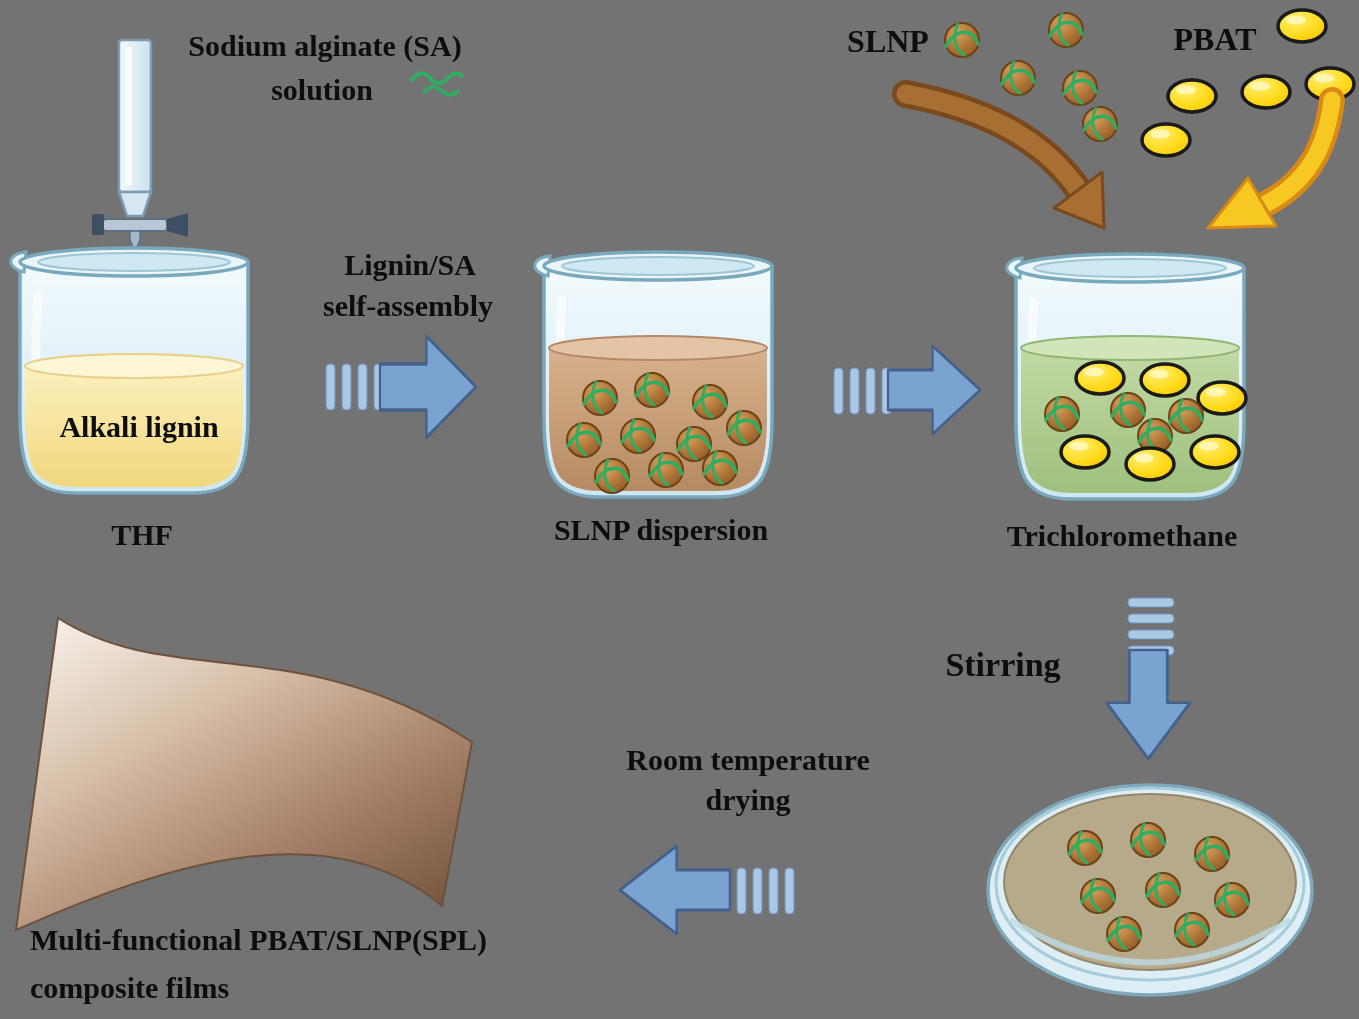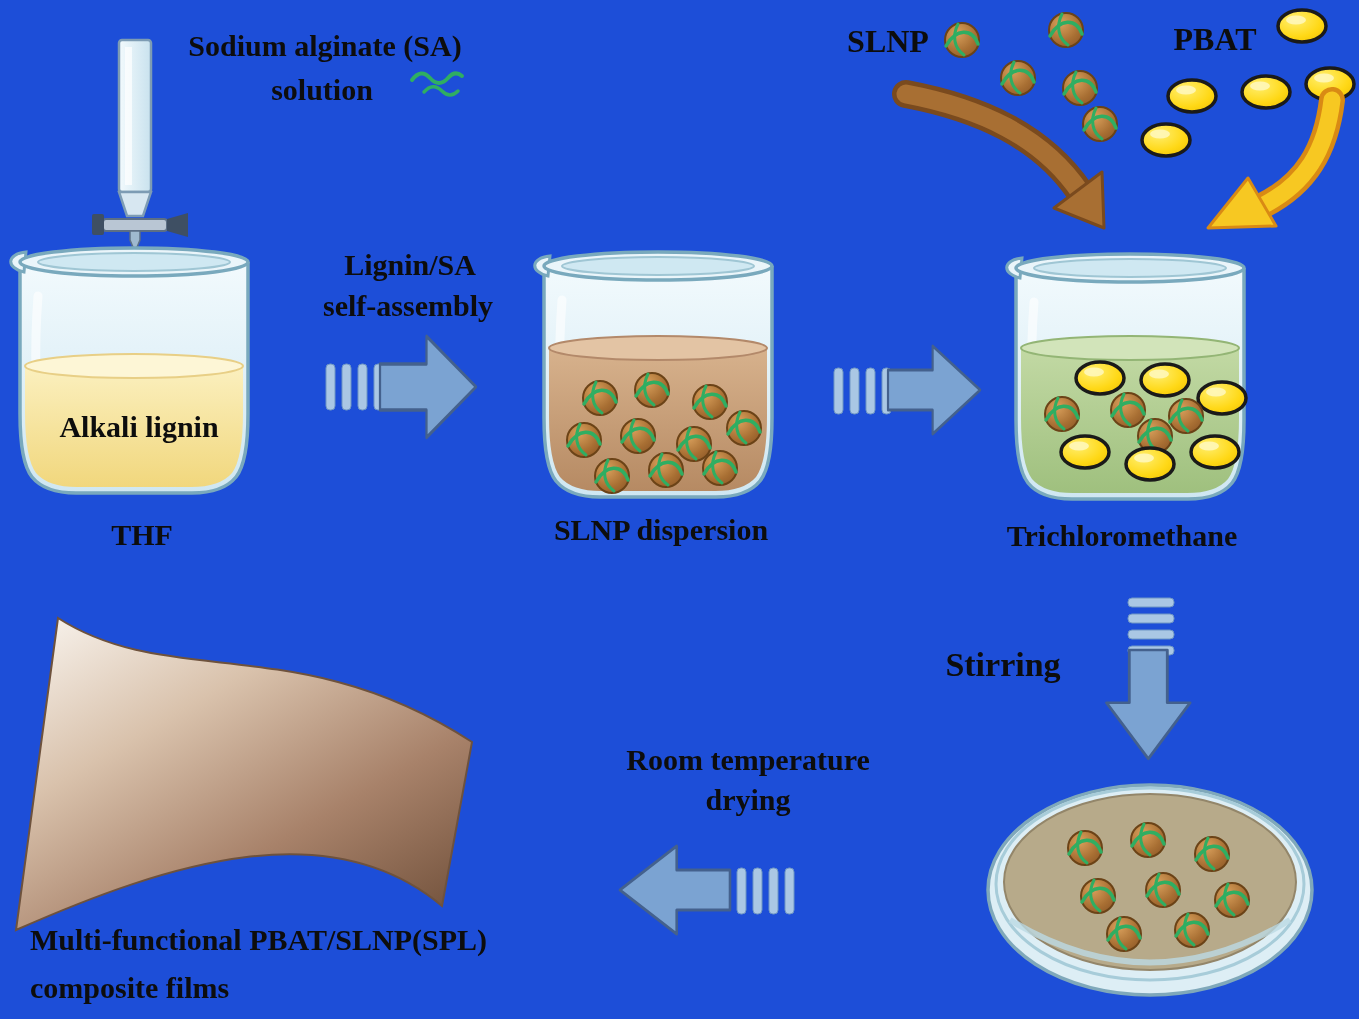--- a/index.html
+++ b/index.html
@@ -1,16 +1,16 @@
 <!DOCTYPE html>
 <html><head>
 <meta charset="utf-8">
 <style>
   html,body{margin:0;padding:0;background:#ffffff;}
-  .canvas{position:relative;width:1359px;height:1019px;background:#1d4ed8;overflow:hidden;}
+  .canvas{position:relative;width:1359px;height:1019px;background:#737373;overflow:hidden;}
   svg{position:absolute;left:0;top:0;}
   text{font-family:"Liberation Serif","DejaVu Serif",serif;font-weight:bold;fill:#0d0d0d;}
   .lbl{font-size:30px;}
   .lbl-big{font-size:34px;}
   .lbl-tag{font-size:32px;}
 </style>
 </head>
 <body>
 
 <div class="canvas">

